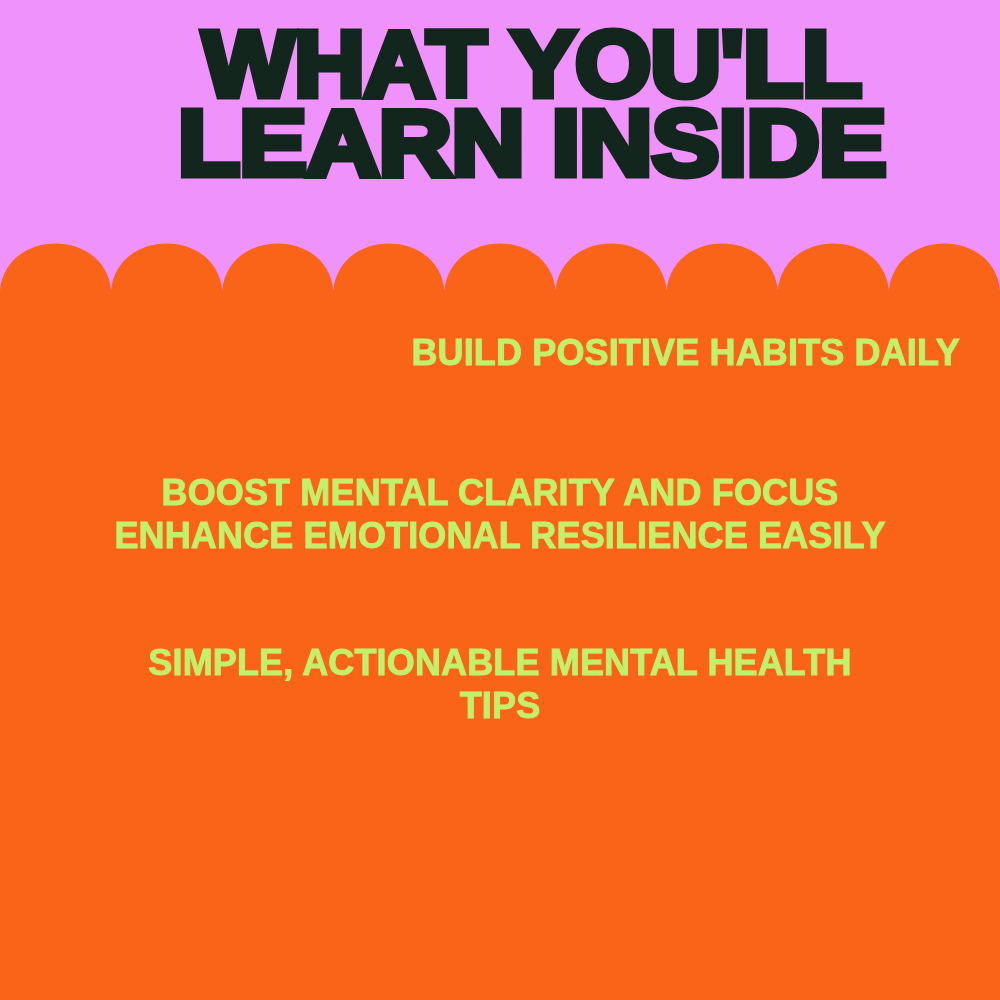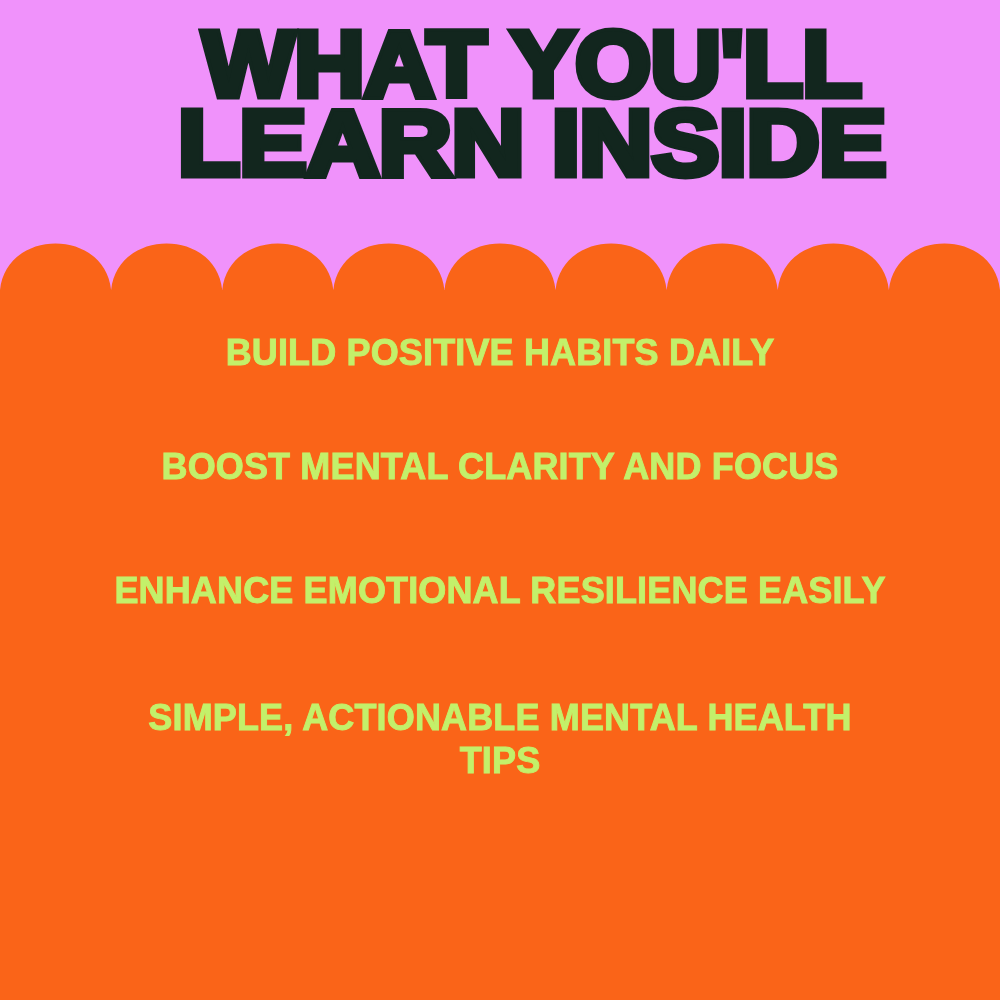--- a/index.html
+++ b/index.html
@@ -110,24 +110,24 @@
     font-weight: 700;
     font-size: 36px;
     line-height: 1.18;
     letter-spacing: 0.004em;
     text-transform: uppercase;
     -webkit-text-stroke: 0.9px #C3F06A;
     paint-order: stroke fill;
   }
 
   
-  #benefit-item-0 { margin-top: 32px; }
+  #benefit-item-0 { margin-top: 32px; text-align: right; }
   #benefit-item-1 { margin-top: 73px; }
-  #benefit-item-2 { margin-top: 72px; }
-  #benefit-item-3 { margin-top: 81px; }
+  #benefit-item-2 { margin-top: 98px; }
+  #benefit-item-3 { }
   #benefit-item-4 { margin-top: 85px; text-align: center; }
 
   .benefit-item .benefit-text {
     display: inline-block;
     max-width: 790px;
   }
 </style>
 </head>
 <body>
 

